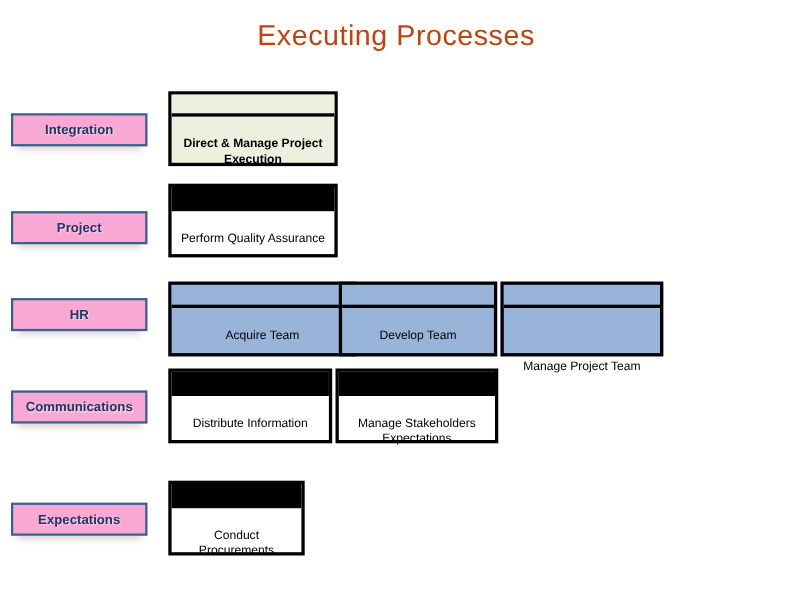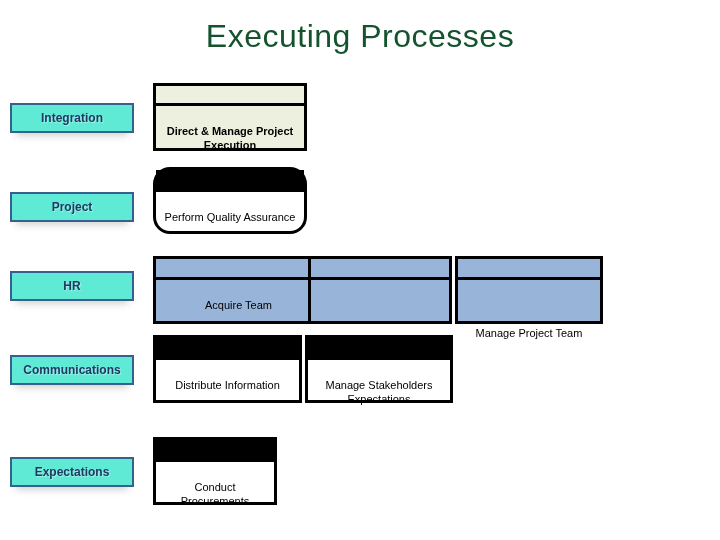--- a/index.html
+++ b/index.html
@@ -7,30 +7,30 @@
     position:relative;
     width:720px;height:540px;
     background:#ffffff;
     font-family:"Liberation Sans", sans-serif;
     overflow:hidden;
   }
   .title{
     position:absolute;
     top:18px;left:0;right:0;
     text-align:center;
-    font-size:32px;
+    font-size:26px;
     line-height:1.15;
-    color:#14532d;
+    color:#c2410c;
     letter-spacing:0.5px;
   }
   .rowlabel{
     position:absolute;
     width:124px;height:30px;
     box-sizing:border-box;
-    background:#5eead4;
+    background:#f9a8d4;
     border:2px solid #38608F;
     display:flex;align-items:center;justify-content:center;
     color:#1F3864;
     font-weight:bold;
     font-size:12px;
     text-shadow:1px 1px 1px rgba(255,255,255,0.45);
     box-shadow:0 9px 7px -6px rgba(110,110,110,0.30);
     text-align:center;
   }
   .pbox{
@@ -72,31 +72,32 @@
   <div class="rowlabel" style="left:10px;top:192px;">Project</div>
   <div class="rowlabel" style="left:10px;top:271px;">HR</div>
   <div class="rowlabel" style="left:10px;top:355px;">Communications</div>
   <div class="rowlabel" style="left:10px;top:457px;">Expectations</div>
 
   <div class="pbox cream" style="left:153px;top:83px;width:154px;height:68px;">
     <div class="band"></div>
     <div class="body">Direct &amp; Manage Project Execution</div>
   </div>
 
-  <div class="pbox white" style="left:153px;top:167px;width:154px;height:67px;border-radius:17px;">
+  <div class="pbox white" style="left:153px;top:167px;width:154px;height:67px;">
     <div class="band"></div>
     <div class="body">Perform Quality Assurance</div>
   </div>
 
   <div class="pbox blue" style="left:153px;top:256px;width:171px;height:68px;">
     <div class="band"></div>
     <div class="body">Acquire Team</div>
   </div>
   <div class="pbox blue" style="left:308px;top:256px;width:144px;height:68px;">
     <div class="band"></div>
+    <div class="body">Develop Team</div>
   </div>
   <div class="pbox blue" style="left:455px;top:256px;width:148px;height:68px;gap:28px;">
     <div class="band"></div>
     <div class="body">Manage Project Team</div>
   </div>
 
   <div class="pbox white" style="left:153px;top:335px;width:149px;height:68px;">
     <div class="band"></div>
     <div class="body">Distribute Information</div>
   </div>

